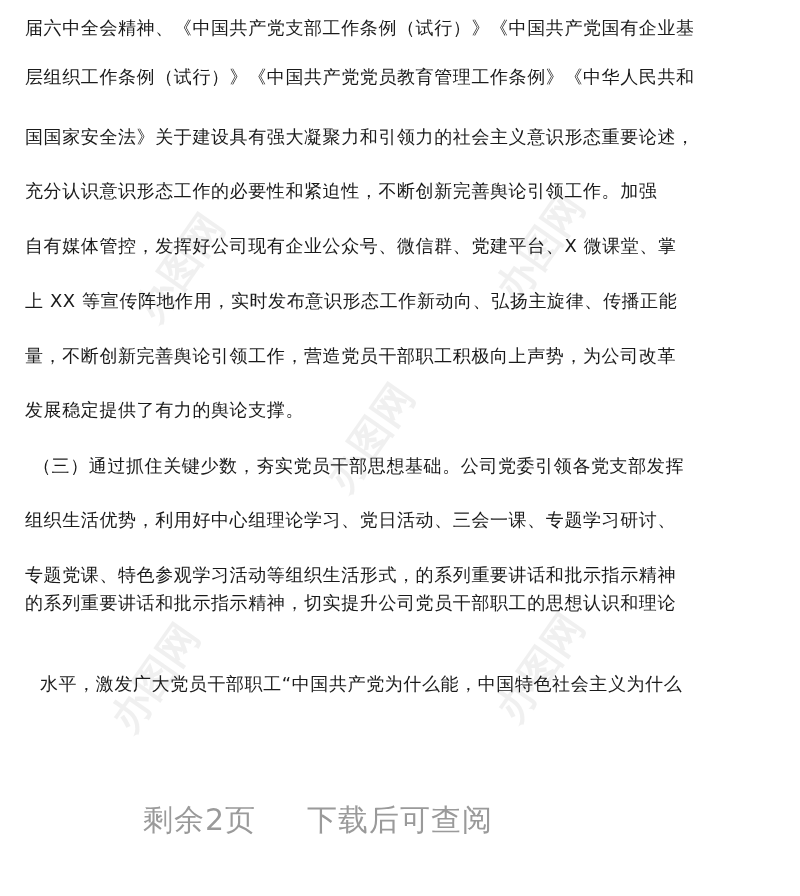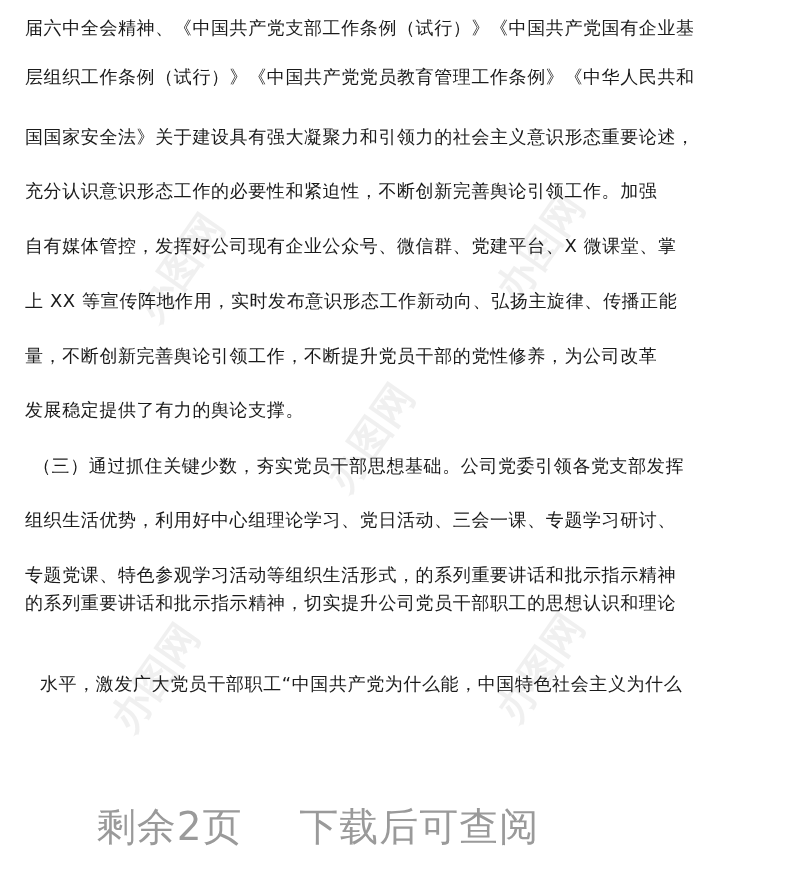--- a/index.html
+++ b/index.html
@@ -3,21 +3,21 @@
 <meta charset="utf-8">
 <style>
   html, body { margin: 0; padding: 0; background: #ffffff; }
   body { width: 800px; height: 896px; position: relative; overflow: hidden;
          font-family: "DejaVu Sans", "Liberation Sans", sans-serif; color: #1a1a1a; }
   .page { position: absolute; left: 0; top: 0; width: 800px; height: 896px; }
   .line { position: absolute; left: 25px; width: 760px; font-size: 18px; line-height: 26px;
           white-space: nowrap; letter-spacing: 0.6px; text-align: justify; }
   .bold { font-weight: normal; }
   .footer { position: absolute; left: 0; width: 636px; top: 800px; text-align: center;
-            font-size: 39px; color: #9a9a9a; letter-spacing: 1px; }
+            font-size: 30px; color: #9a9a9a; letter-spacing: 1px; }
   .wm { position: absolute; font-size: 40px; color: rgba(200,200,200,0.28);
         transform: rotate(-55deg); white-space: nowrap; pointer-events: none; font-weight: bold; }
 </style>
 </head>
 <body>
 
 <div class="page">
 
   <div class="wm" style="left:120px;top:240px;">办图网</div>
   <div class="wm" style="left:480px;top:220px;">办图网</div>
@@ -25,21 +25,21 @@
   <div class="wm" style="left:95px;top:650px;">办图网</div>
   <div class="wm" style="left:480px;top:640px;">办图网</div>
 
   <div>
     <div class="line" style="top:15px;">届六中全会精神、《中国共产党支部工作条例（试行）》《中国共产党国有企业基</div>
     <div class="line" style="top:64px;">层组织工作条例（试行）》《中国共产党党员教育管理工作条例》《中华人民共和</div>
     <div class="line" style="top:124px;">国国家安全法》关于建设具有强大凝聚力和引领力的社会主义意识形态重要论述，</div>
     <div class="line" style="top:178px;">充分认识意识形态工作的必要性和紧迫性，不断创新完善舆论引领工作。加强</div>
     <div class="line" style="top:233px;">自有媒体管控，发挥好公司现有企业公众号、微信群、党建平台、X 微课堂、掌</div>
     <div class="line" style="top:288px;">上 XX 等宣传阵地作用，实时发布意识形态工作新动向、弘扬主旋律、传播正能</div>
-    <div class="line" style="top:343px;">量，不断创新完善舆论引领工作，不断提升党员干部的党性修养，为公司改革</div>
+    <div class="line" style="top:343px;">量，不断创新完善舆论引领工作，营造党员干部职工积极向上声势，为公司改革</div>
     <div class="line" style="top:397px;">发展稳定提供了有力的舆论支撑。</div>
   </div>
 
   <div>
     <div class="line" style="top:453px;left:33px;">
       <span class="bold">（三）通过抓住关键少数，夯实党员干部思想基础。</span><span>公司党委引领各党支部发挥</span>
     </div>
     <div class="line" style="top:507px;">组织生活优势，利用好中心组理论学习、党日活动、三会一课、专题学习研讨、</div>
     <div class="line" style="top:562px;">专题党课、特色参观学习活动等组织生活形式，的系列重要讲话和批示指示精神</div>
     <div class="line" style="top:590px;">的系列重要讲话和批示指示精神，切实提升公司党员干部职工的思想认识和理论</div>

